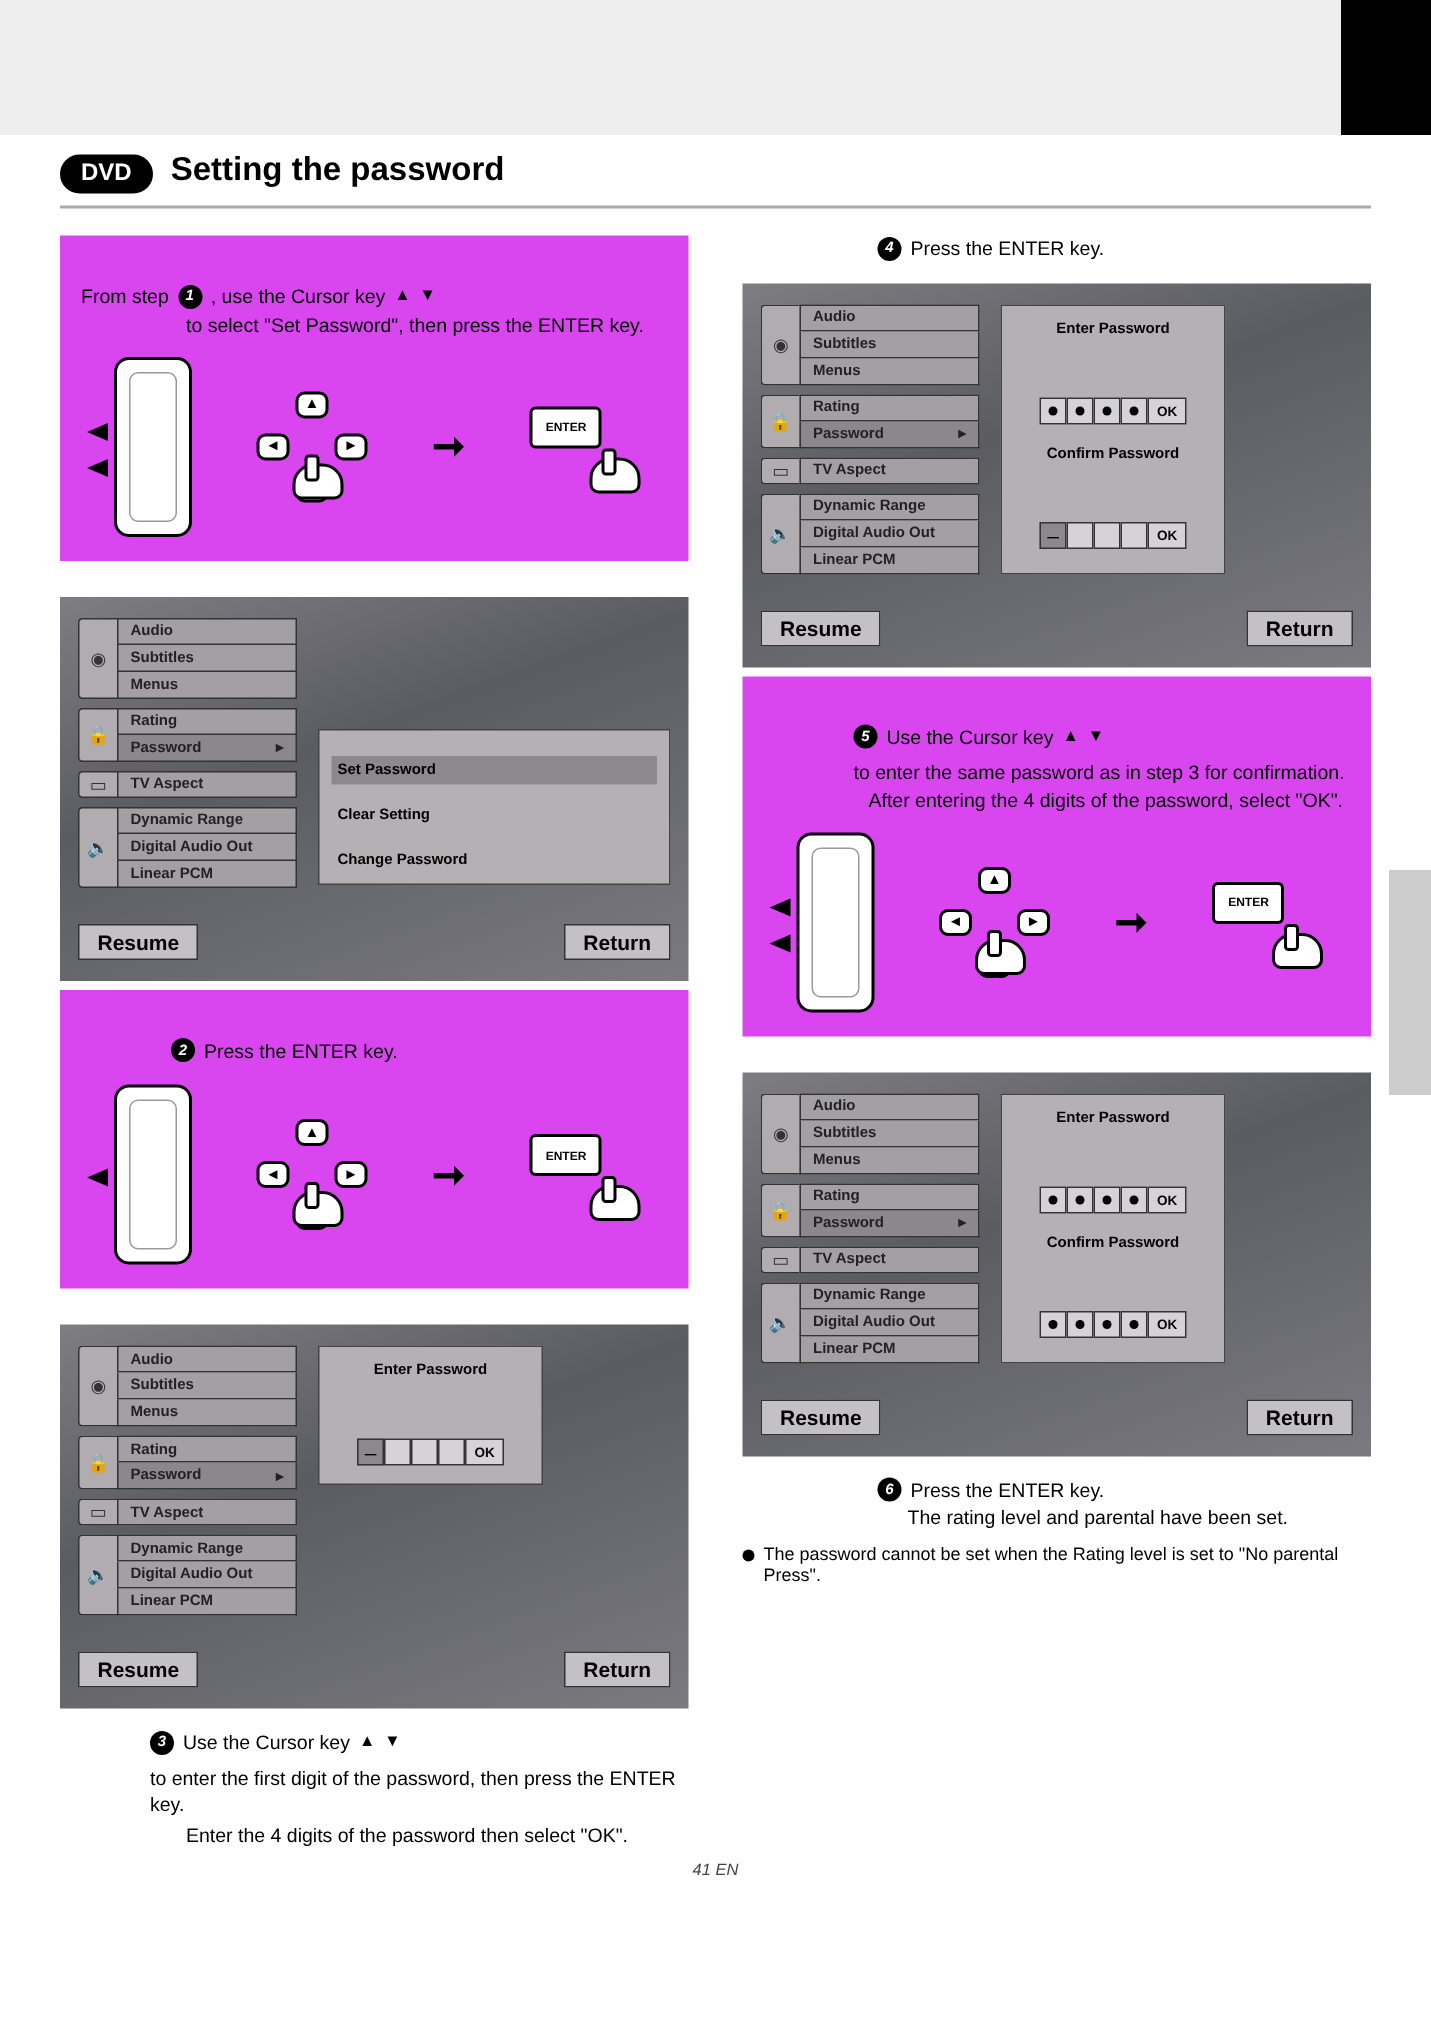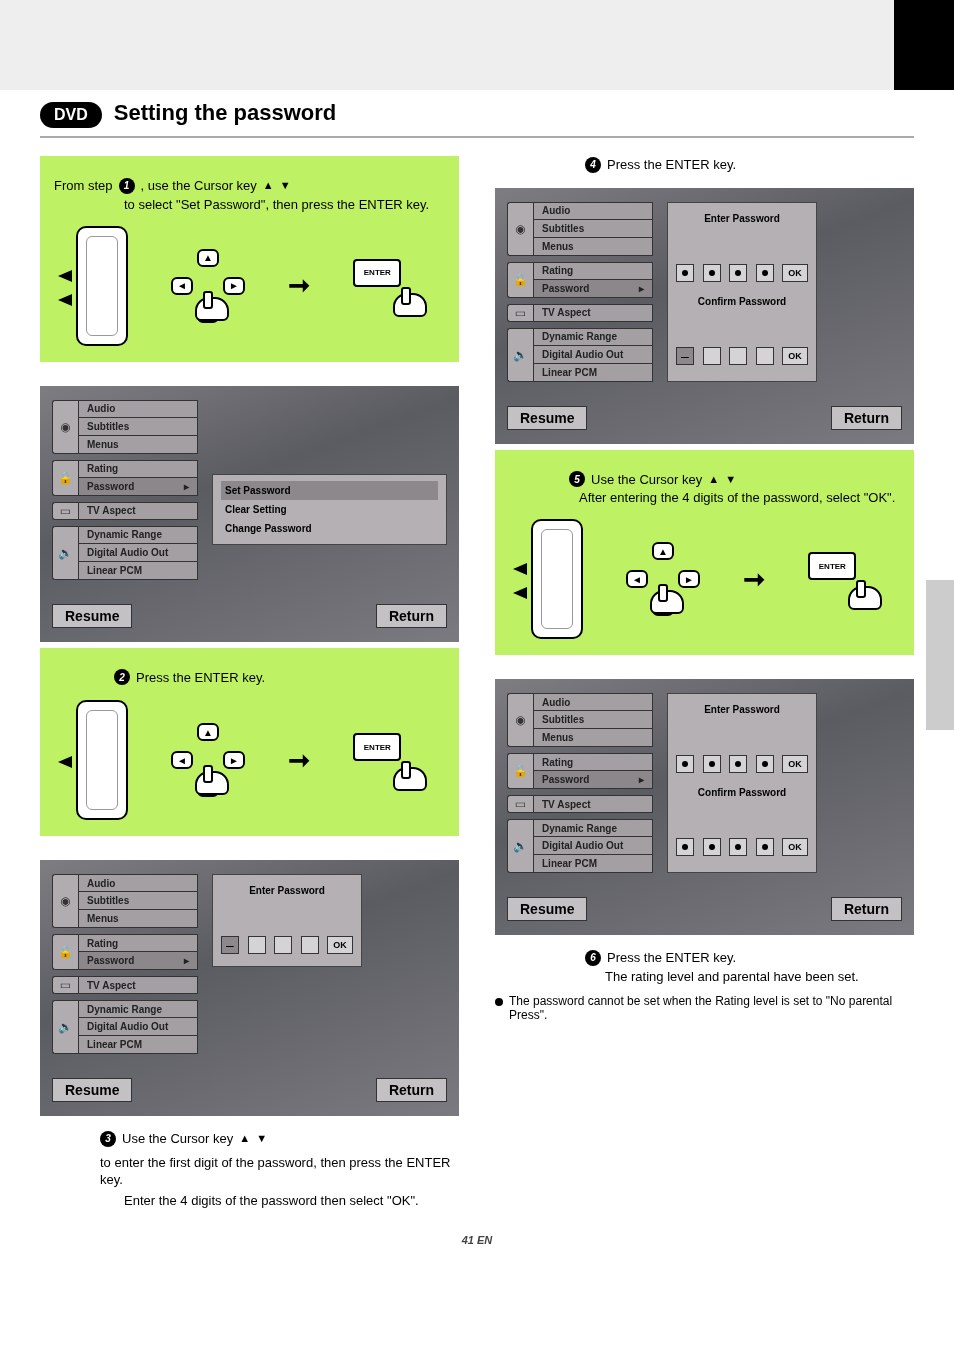--- a/index.html
+++ b/index.html
@@ -6,21 +6,21 @@
   body { font-family: Arial, Helvetica, sans-serif; background: #fff; width: 954px; }
   .black-tab { position: absolute; right: 0; top: 0; width: 60px; height: 90px; background: #000; }
   .header-band { position: absolute; left: 0; right: 60px; top: 0; height: 90px; background: #eee; }
   .page { position: relative; padding: 100px 40px 40px 40px; }
   .pill { display: inline-block; background: #000; color: #fff; border-radius: 14px; padding: 4px 14px; font-weight: bold; font-size: 16px; }
   .title-row { display: flex; align-items: baseline; gap: 12px; margin-bottom: 4px; }
   .page-title { font-size: 22px; font-weight: bold; }
   hr.divider { border: none; border-top: 2px solid #aaa; margin: 8px 0 18px 0; }
   .columns { display: flex; gap: 36px; }
   .col { flex: 1; display: flex; flex-direction: column; }
-  .step-block { background: #bef264; padding: 21px 14px 16px 14px; margin-bottom: 10px; }
+  .step-block { background: #d946ef; padding: 32px 14px 16px 14px; margin-bottom: 10px; }
   .step-line { display: flex; align-items: center; gap: 6px; font-size: 13px; line-height: 1.35; flex-wrap: wrap; }
   .step-num { background: #000; color: #fff; border-radius: 50%; width: 16px; height: 16px; display: inline-flex; align-items: center; justify-content: center; font-size: 10px; font-style: italic; font-weight: bold; }
   .arrow { font-size: 11px; }
   .step-sub { font-size: 13px; margin-left: 70px; margin-top: 2px; }
   .step-sub2 { font-size: 13px; margin-left: 110px; margin-top: 2px; }
   .diagram-row { display: flex; align-items: center; justify-content: space-around; margin-top: 14px; }
   .remote { width: 52px; height: 120px; border: 2px solid #000; border-radius: 10px; background: #fff; position: relative; }
   .remote::before { content:""; position:absolute; left:8px; right:8px; top:8px; bottom:8px; border:1px solid #999; border-radius:6px; }
   .remote-ptr { position:absolute; width:0; height:0; border-top:6px solid transparent; border-bottom:6px solid transparent; border-right:14px solid #000; }
   .dpad { position: relative; width: 74px; height: 74px; }
@@ -41,37 +41,37 @@
   .osd-left { flex: 0 0 auto; }
   .menu-group { display:flex; margin-bottom: 6px; }
   .group-icon { width: 26px; border: 1px solid #333; background: #b0acaf; border-right: none; display:flex; align-items:center; justify-content:center; font-size:12px; border-radius: 3px 0 0 3px; color:#333; }
   .group-items { display:flex; flex-direction:column; }
   .menu-item { border: 1px solid #333; background: #a39fa3; height: 18px; font-size: 10px; font-weight: bold; padding: 0 8px; display:flex; align-items:center; color:#222; min-width: 120px; }
   .menu-item + .menu-item { border-top: none; }
   .menu-item.sel { background: #8b878b; }
   .menu-item .caret { margin-left:auto; font-size:10px; }
   .osd-right { flex: 1; }
   .panel { border:1px solid #444; background:#b4b0b3; padding:6px 8px; font-size:10px; font-weight:bold; }
-  .panel-item { padding: 4px 4px; }
+  .panel-item { padding: 4px 4px; margin-top: 11px; }
   .panel-item.sel { background:#8c888c; }
   .pw-panel { border:1px solid #444; background:#b4b0b3; padding: 10px 8px 12px 8px; width: 150px; }
   .pw-label { text-align:center; font-size:10px; font-weight:bold; margin-bottom:8px;}
-  .pw-row { display:flex; gap:0; justify-content:space-between; align-items:center;margin-top:40px; }
+  .pw-row { display:flex; gap:0; justify-content:center; align-items:center;margin-top:40px; }
   .pw-box { width:18px; height:18px; border:1px solid #333; background:#d6d3d6; display:flex; align-items:center; justify-content:center; font-size:14px; }
   .pw-box.cursor { background:#8c888c; }
   .ok-btn { width:26px; height:18px; border:1px solid #333; background:#d6d3d6; font-size:9px; font-weight:bold; display:flex; align-items:center; justify-content:center; }
   .dot { width:6px; height:6px; background:#000; border-radius:50%; }
   .osd-bottom { display:flex; justify-content:space-between; margin-top: 18px; }
   .pill-btn { border:1px solid #333; background:#c4c1c5; font-size:14px; font-weight:bold; padding:3px 12px; }
 
   .step-intro { font-size:13px; margin:4px 0 2px 84px; }
   .note-bullet { font-size:12px; margin-top:10px; display:flex; gap:6px; }
   .note-bullet .b { width:8px; height:8px; background:#000; border-radius:50%; margin-top:4px; flex-shrink:0; }
   .side-tab { position:absolute; right:0; top:580px; width:28px; height:150px; background:#ccc; }
-  .page-num { text-align:center; font-size:11px; margin-top:24px; color:#444; font-style:italic;font-weight:bold; }
+  .page-num { text-align:center; font-size:11px; margin-top:8px; color:#444; font-style:italic; }
 </style>
 </head>
 <body>
 
 <div class="black-tab"></div>
 <div class="header-band"></div>
 <div class="side-tab"></div>
 
 <div class="page">
 
@@ -334,20 +334,21 @@
           <div class="pill-btn">Return</div>
         </div>
       </div>
 
       <div class="step-block">
         <div class="step-line" style="margin-left:60px">
           <span class="step-num">5</span>
           <span>Use the Cursor key</span>
           <span class="arrow">▲</span>
           <span class="arrow">▼</span>
+          <span>to enter the same password as in step 3 for confirmation.</span>
         </div>
         <div class="step-sub">After entering the 4 digits of the password, select "OK".</div>
         <div class="diagram-row">
           <div style="position:relative">
             <div class="remote"></div>
             <div class="remote-ptr" style="left:-18px; top:44px"></div>
             <div class="remote-ptr" style="left:-18px; top:68px"></div>
           </div>
           <div class="dpad">
             <div class="dbtn up">▲</div>

